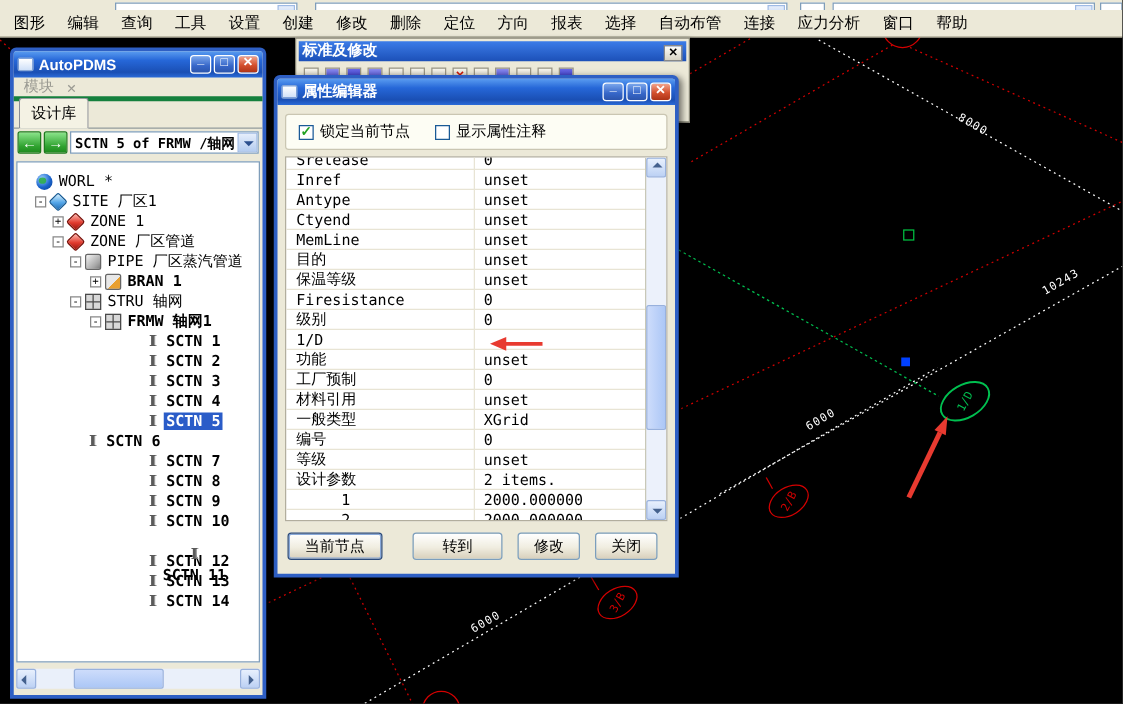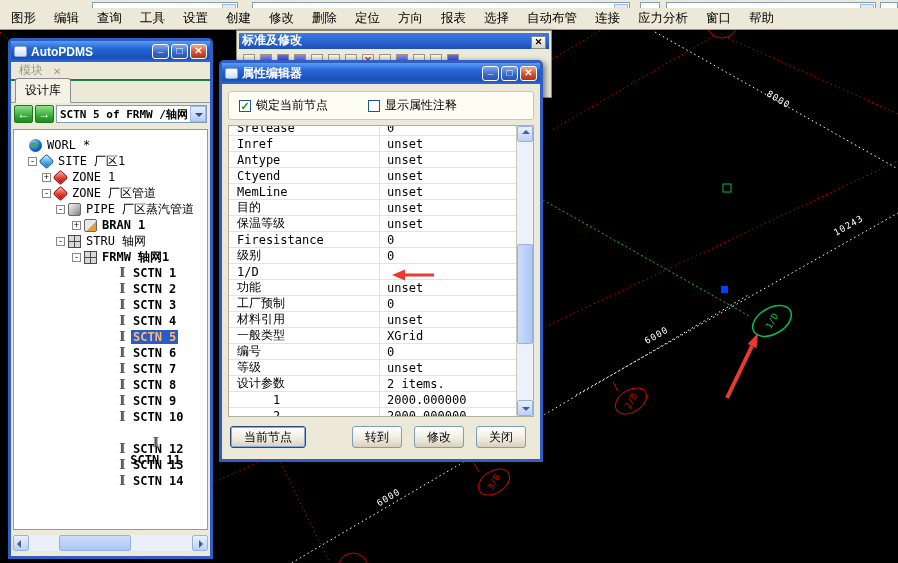--- a/index.html
+++ b/index.html
@@ -46,21 +46,21 @@
   .std-ico{width:12px;height:12px;border:1px solid #9a9686;background:linear-gradient(#f8f6ee,#c8c4b4);
            font-size:9px;line-height:10px;text-align:center;font-weight:bold;}
   .std-ico.b1{background:linear-gradient(#8c8cf0,#3a3ac8);}
   .std-ico.b2{background:linear-gradient(#6a6ae8,#2828b8);}
   .std-ico.rx{color:#d01808;}
   .std-ico.rx::before{content:"✕";}
 
   
   #prop-dialog{left:219px;top:60px;width:324px;height:402px;z-index:20;}
   .cb-row{margin:7px 6px 5px;background:#FDFDF4;border:1px solid #cac6b2;border-radius:3px;
-          padding:5px 10px;display:flex;gap:40px;align-items:center;}
+          padding:5px 10px;display:flex;gap:20px;align-items:center;}
   .cb{display:flex;align-items:center;gap:5px;font-size:12px;}
   .cb .box{width:12px;height:12px;background:#fff;border:1px solid #1A5A96;flex:none;
            font-size:11px;line-height:11px;text-align:center;color:#21A121;font-weight:bold;}
   .cb .box.checked::before{content:"✓";}
   #prop-grid{position:relative;margin:0 6px;height:292px;background:#fff;border:1px solid #b2ae9e;
              overflow:hidden;font-family:"DejaVu Sans Mono",monospace;font-size:12px;}
   #grid-rows{position:absolute;left:0;top:-6px;right:17px;}
   .p-row{display:flex;height:16px;align-items:center;border-bottom:1px solid #E8E4D4;}
   .p-name{width:150px;padding-left:8px;overflow:hidden;white-space:nowrap;flex:none;}
   .p-row.indent .p-name{padding-left:44px;}
@@ -76,21 +76,21 @@
             border:1px solid #98B1DD;border-radius:2px;}
   #btn-row{display:flex;align-items:center;margin:9px 14px 0 8px;gap:12px;}
   .xp-btn{height:22px;background:linear-gradient(#ffffff,#F0EDE0 55%,#D8D0BC);
           border:1px solid #7B9EBD;border-radius:3px;font-size:12px;padding:0 8px;cursor:default;}
   .xp-btn.default{border:1px solid #2A4A7C;box-shadow:0 0 0 1px #88A8D8 inset;}
   #btn-row .spacer{flex:1;}
 
   
   #explorer{left:8px;top:38px;width:205px;height:521px;z-index:30;}
   #mod-row{height:19px;display:flex;align-items:center;gap:10px;padding:4px 8px;color:#9a9a92;
-           border-bottom:2px solid #15803d;font-size:12px;}
+           border-bottom:4px solid #15803d;font-size:12px;}
   #mod-row .x-ico::before{content:"✕";font-size:10px;}
   #tabstrip{height:22px;position:relative;border-bottom:1px solid #919B9C;padding-left:4px;}
   #tab-design{position:absolute;left:4px;bottom:-1px;padding:3px 9px 3px;background:#F4F2E4;
               border:1px solid #898C95;border-bottom:1px solid #F4F2E4;border-radius:3px 3px 0 0;font-size:12px;}
   #nav-row{height:25px;display:flex;align-items:flex-start;gap:2px;padding:2px 3px;font-weight:bold;}
   .nav-arrow{width:19px;height:18px;border:1px solid #1D7A1D;border-radius:2px;color:#fff;
              background:linear-gradient(#8BE48B,#2FA22F 70%,#1E8A1E);font-weight:bold;
              font-size:12px;line-height:16px;text-align:center;}
   .nav-arrow.left::before{content:"←";} .nav-arrow.right::before{content:"→";}
   #nav-combo{flex:1;height:18px;background:#fff;border:1px solid #7F9DB9;display:flex;align-items:center;overflow:hidden;}
@@ -100,21 +100,21 @@
   #nav-combo .dd::before{content:"";position:absolute;left:4px;top:6px;border:4px solid transparent;border-top-color:#2B4F8E;border-bottom-width:0;}
   #treebox{position:absolute;left:2px;right:2px;top:88px;bottom:26px;background:#fff;
            border:1px solid #7F9DB9;overflow:hidden;padding-top:7px;}
   .t-row{height:16px;display:flex;align-items:center;gap:3px;white-space:nowrap;
          font-family:"DejaVu Sans Mono",monospace;font-size:12px;}
   .t-row .exp{width:9px;height:9px;flex:none;border:1px solid #888;background:#fff;
               font-size:9px;line-height:7px;text-align:center;font-family:"Liberation Sans",sans-serif;}
   .t-row .exp.none{visibility:hidden;}
   .t-row .lbl{padding:0 2px;}
   .t-row.bold .lbl{font-weight:bold;}
-  .t-row.sel .lbl{background:#2A5CC8;color:#fdba74;}
+  .t-row.sel .lbl{background:#2A5CC8;color:#ffffff;}
   .ico{width:13px;height:13px;flex:none;position:relative;}
   .ico-worl{border-radius:50%;background:radial-gradient(circle at 35% 30%,#9ed2ff,#1a64cc 55%,#083a8e);}
   .ico-worl::after{content:"";position:absolute;left:2px;top:3px;width:6px;height:5px;border-radius:50%;background:#2fae4a;opacity:.9;}
   .ico-site,.ico-zone{width:11px;height:11px;margin:1px;transform:rotate(45deg);border-radius:2px;}
   .ico-site{background:linear-gradient(135deg,#d8f2ff,#54a6e8 55%,#1F6AB2);border:1px solid #155a94;}
   .ico-zone{background:linear-gradient(135deg,#ffb8ae,#e23c30 55%,#9c140c);border:1px solid #780e06;}
   .ico-pipe{background:linear-gradient(135deg,#f4f4f4,#a8a8a8 70%,#7a7a7a);border:1px solid #666;border-radius:2px;}
   .ico-bran{background:linear-gradient(135deg,#e8e8e8 55%,#e8a030 56%);border:1px solid #666;border-radius:2px;}
   .ico-stru,.ico-frmw{background-color:#d8d8d8;border:1px solid #4a4a4a;
      background-image:linear-gradient(#4a4a4a,#4a4a4a),linear-gradient(#4a4a4a,#4a4a4a);
@@ -340,21 +340,21 @@
       <div id="grid-colline"></div>
       <div class="vscroll">
         <span class="sc-btn sc-up"></span>
         <span class="sc-thumb" style="top:118px;height:100px;"></span>
         <span class="sc-btn sc-dn"></span>
       </div>
     </div>
     <div id="btn-row">
       <button class="xp-btn default" style="width:76px;">当前节点</button>
       <span class="spacer"></span>
-      <button class="xp-btn" style="width:50px;">转到</button>
+      <button class="xp-btn" style="width:73px;">转到</button>
       <button class="xp-btn" style="width:50px;">修改</button>
       <button class="xp-btn" style="width:50px;">关闭</button>
     </div>
   </div>
 
   <div id="explorer" class="xp-win">
     <div class="xp-title">
       <span class="t-icon"></span>
       <span>AutoPDMS</span>
       <span class="t-btns">
@@ -438,21 +438,21 @@
         <div class="t-row bold" style="padding-left: 90px;">
           <span class="exp none"></span>
           <span class="ico ico-sctn"></span>
           <span class="lbl">SCTN 4</span>
         </div>
         <div class="t-row bold sel" style="padding-left: 90px;">
           <span class="exp none"></span>
           <span class="ico ico-sctn"></span>
           <span class="lbl">SCTN 5</span>
         </div>
-        <div class="t-row bold" style="padding-left: 90px;">
+        <div class="t-row bold" style="padding-left: 42px;">
           <span class="exp none"></span>
           <span class="ico ico-sctn"></span>
           <span class="lbl">SCTN 6</span>
         </div>
         <div class="t-row bold" style="padding-left: 90px;">
           <span class="exp none"></span>
           <span class="ico ico-sctn"></span>
           <span class="lbl">SCTN 7</span>
         </div>
         <div class="t-row bold" style="padding-left: 90px;">

